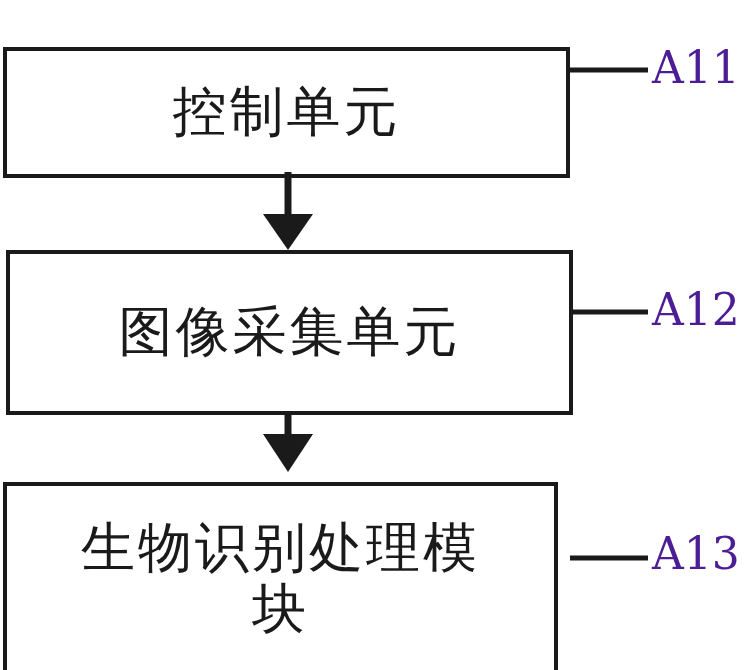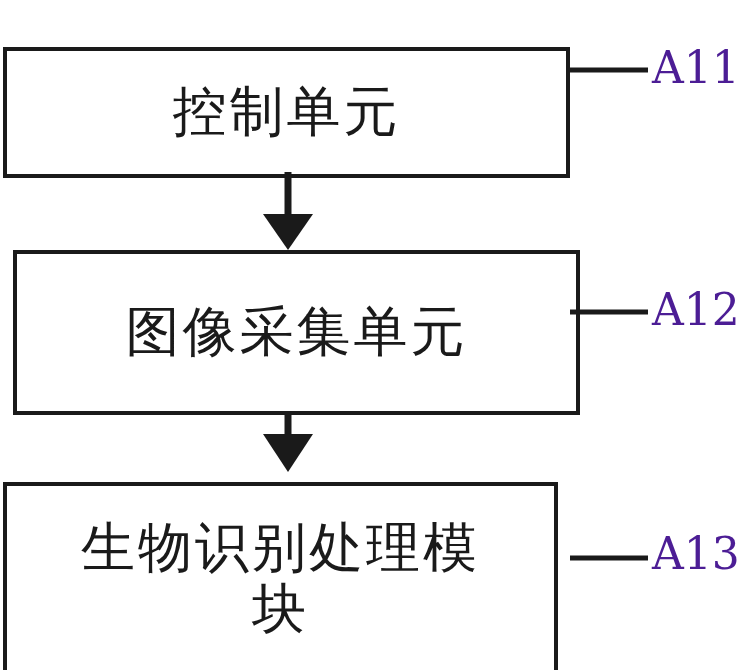--- a/index.html
+++ b/index.html
@@ -33,21 +33,21 @@
     font-family: "DejaVu Sans", "Liberation Sans", sans-serif;
     font-size: 54px;
     line-height: 1.12;
     letter-spacing: 3px;
     font-weight: 400;
     white-space: pre-line;
     padding: 0 10px;
   }
 
   #node-control      { left: 3px;  top: 5px;   width: 567px; height: 131px; margin-top: 42px; }
-  #node-acquisition  { left: 13px;  top: 250px; width: 567px; height: 165px; }
+  #node-acquisition  { left: 6px;  top: 250px; width: 567px; height: 165px; }
   #node-biometric    { left: 3px;  top: 482px; width: 555px; height: 193px; text-align: center; }
 
   
   .connector {
     position: absolute;
     left: 0;
     top: 0;
     width: 749px;
     height: 670px;
     pointer-events: none;

